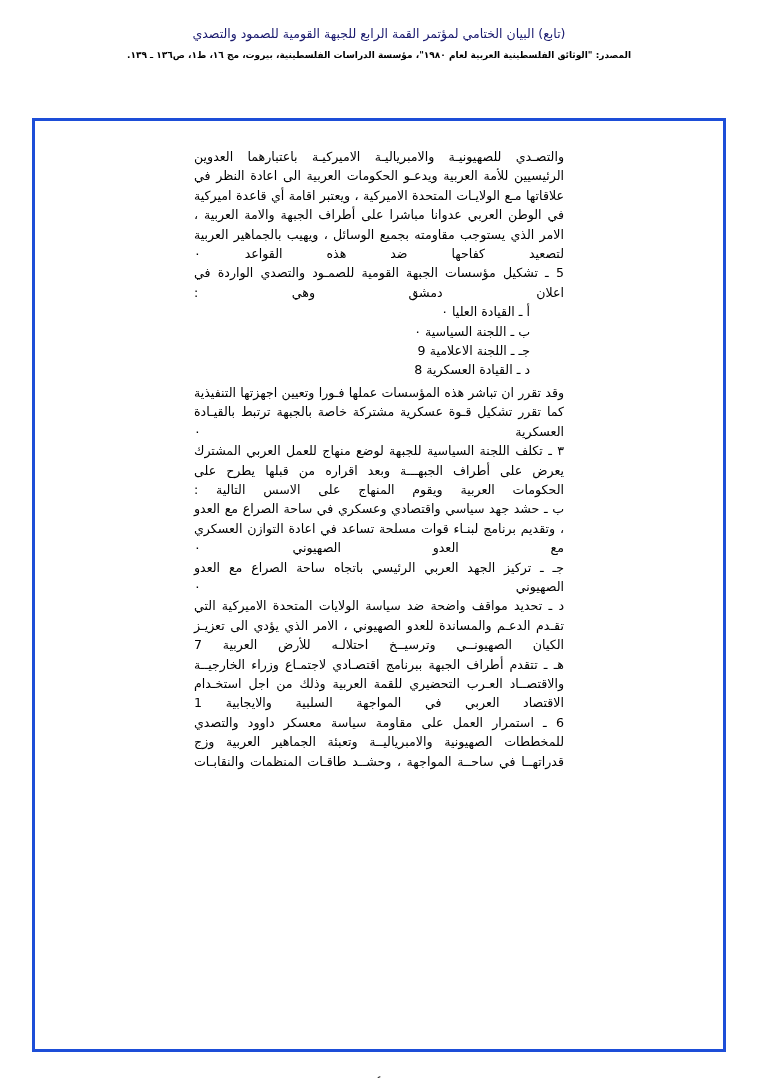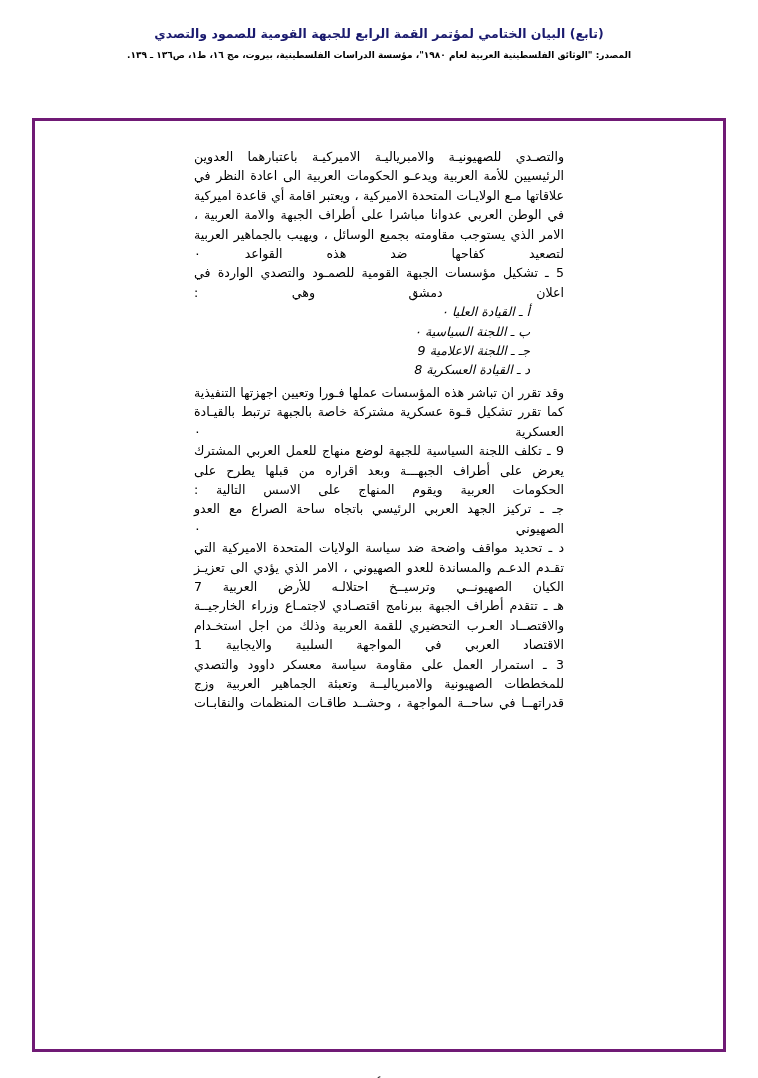--- a/index.html
+++ b/index.html
@@ -17,42 +17,42 @@
   }
   .page {
     width: 758px;
     height: 1078px;
     position: relative;
     box-sizing: border-box;
     padding: 0;
   }
   .doc-title {
     text-align: center;
-    font-weight: bold;
+    font-weight: normal;
     font-size: 12.5px;
     color: #1a1a6e;
     margin: 26px 40px 0 40px;
     letter-spacing: 0px;
     direction: rtl;
   }
   .doc-source {
     text-align: center;
     font-weight: bold;
     font-size: 9px;
     color: #000000;
     margin: 9px 40px 0 40px;
     direction: rtl;
   }
   .frame {
     position: absolute;
     top: 92px;
     right: 32px;
     left: 32px;
     bottom: 52px;
-    border: 3px solid #701a75;
+    border: 3px solid #1d4ed8;
     box-sizing: border-box;
   }
   .frame-inner {
     position: absolute;
     top: 0;
     right: 0;
     left: 0;
     bottom: 0;
     box-sizing: border-box;
     padding: 26px 0 10px 0;
@@ -72,21 +72,20 @@
     margin: 0 0 0 0;
     text-align: justify;
     text-align-last: right;
   }
   .para.j {
     text-align: justify;
     text-align-last: justify;
   }
   .para.indent-list {
     padding-right: 34px;
-    font-style: italic;
   }
   .spacer-sm { height: 3px; }
   .page-number {
     position: absolute;
     bottom: 18px;
     left: 0;
     right: 0;
     text-align: center;
     font-size: 11px;
     color: #000;
@@ -110,25 +109,26 @@
         <p class="para j">5 ـ تشكيل مؤسسات الجبهة القومية للصمـود والتصدي الواردة في اعلان دمشق وهي :</p>
 
         <p class="para indent-list">أ ـ القيادة العليا ٠</p>
         <p class="para indent-list">ب ـ اللجنة السياسية ٠</p>
         <p class="para indent-list">جـ ـ اللجنة الاعلامية 9</p>
         <p class="para indent-list">د ـ القيادة العسكرية 8</p>
 
         <div class="spacer-sm"></div>
 
         <p class="para j">وقد تقرر ان تباشر هذه المؤسسات عملها فـورا وتعيين اجهزتها التنفيذية كما تقرر تشكيل قـوة عسكرية مشتركة خاصة بالجبهة ترتبط بالقيـادة العسكرية ٠</p>
-        <p class="para j">9 ـ تكلف اللجنة السياسية للجبهة لوضع منهاج للعمل العربي المشترك يعرض على أطراف الجبهـــة وبعد اقراره من قبلها يطرح على الحكومات العربية ويقوم المنهاج على الاسس التالية :</p>
+        <p class="para j">٣ ـ تكلف اللجنة السياسية للجبهة لوضع منهاج للعمل العربي المشترك يعرض على أطراف الجبهـــة وبعد اقراره من قبلها يطرح على الحكومات العربية ويقوم المنهاج على الاسس التالية :</p>
+        <p class="para j">ب ـ حشد جهد سياسي واقتصادي وعسكري في ساحة الصراع مع العدو ، وتقديم برنامج لبنـاء قوات مسلحة تساعد في اعادة التوازن العسكري مع العدو الصهيوني ٠</p>
         <p class="para j">جـ ـ تركيز الجهد العربي الرئيسي باتجاه ساحة الصراع مع العدو الصهيوني ٠</p>
         <p class="para j">د ـ تحديد مواقف واضحة ضد سياسة الولايات المتحدة الاميركية التي تقـدم الدعـم والمساندة للعدو الصهيوني ، الامر الذي يؤدي الى تعزيـز الكيان الصهيونــي وترسيــخ احتلالـه للأرض العربية 7</p>
         <p class="para j">هـ ـ تتقدم أطراف الجبهة ببرنامج اقتصـادي لاجتمـاع وزراء الخارجيــة والاقتصــاد العـرب التحضيري للقمة العربية وذلك من اجل استخـدام الاقتصاد العربي في المواجهة السلبية والايجابية 1</p>
-        <p class="para j">3 ـ استمرار العمل على مقاومة سياسة معسكر داوود والتصدي للمخططات الصهيونية والامبرياليــة وتعبئة الجماهير العربية وزج قدراتهــا في ساحــة المواجهة ، وحشــد طاقـات المنظمات والنقابـات</p>
+        <p class="para j">6 ـ استمرار العمل على مقاومة سياسة معسكر داوود والتصدي للمخططات الصهيونية والامبرياليــة وتعبئة الجماهير العربية وزج قدراتهــا في ساحــة المواجهة ، وحشــد طاقـات المنظمات والنقابـات</p>
 
       </div>
     </div>
   </div>
 
   <div class="page-number">٤</div>
 
 </div>
 
 </body></html>

